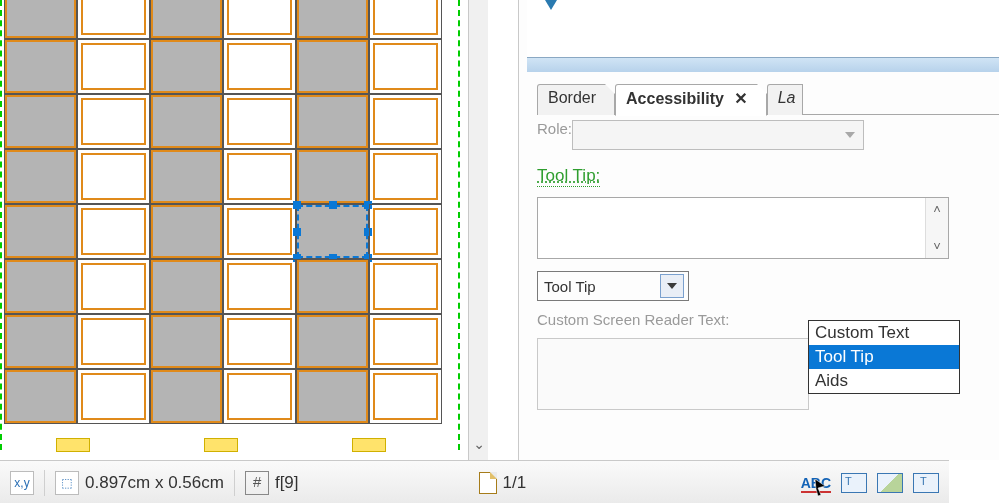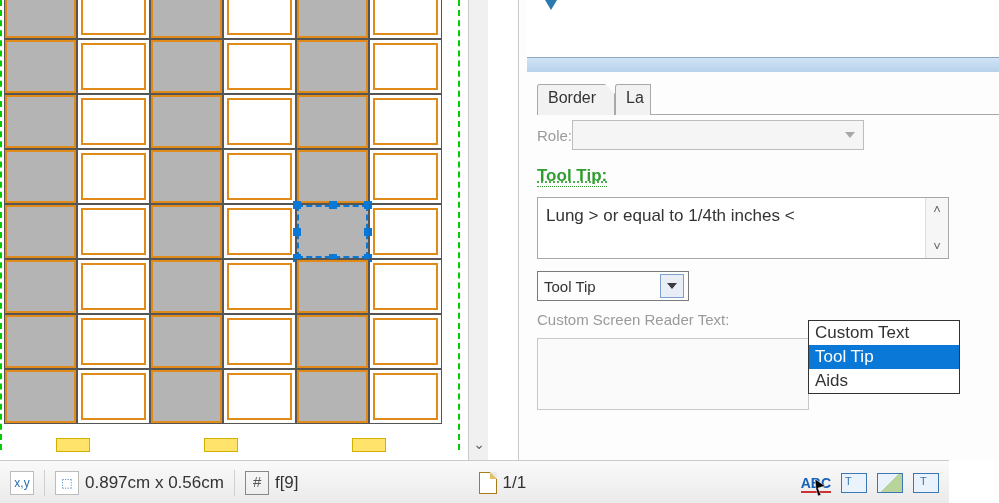--- a/index.html
+++ b/index.html
@@ -210,21 +210,21 @@
 
 .panel-body {
   position: absolute;
   left: 18px;
   right: 4px;
   top: 120px;
   bottom: 0;
 }
 .row {
   display: flex;
-  align-items: center;
+  align-items: flex-start;
   margin-bottom: 10px;
   gap: 0;
 }
 .lbl-disabled { color: #9a9a9a; }
 .role-dd {
   flex: none;
   width: 290px;
   height: 28px;
   border: 1px solid #bdbdbd;
   background: #f5f5f5;
@@ -694,38 +694,42 @@
     <div class="panel">
       <div class="panel-top-blue">
         <div class="marker"></div>
       </div>
 
       <div class="tabs">
         <div class="tab">
           <span>Border</span>
           <span class="notch"></span>
         </div>
-        <div class="tab" style="padding-right:6px;">
+        <div class="tab active">
+          <span>Accessibility</span>
+          <span class="x">✕</span>
+          <span class="notch"></span>
+        </div>
+        <div class="tab" style="padding-right:6px;font-style:italic;">
           <span>La</span>
         </div>
       </div>
 
       <div class="panel-body">
         <div class="row">
           <span class="lbl-disabled">Role:</span>
           <div class="role-dd"></div>
         </div>
 
-        <div class="row" style="margin-top:16px;font-weight:bold;">
+        <div class="row" style="margin-top:16px;">
           <span class="link-label">Tool Tip:</span>
         </div>
 
         <div class="tooltip-box">
           <div class="tooltip-text">
-            <div>Lung  &gt; or equal to 1/4th inches  &lt;</div>
           </div>
           <div class="tooltip-scroll">
             <div class="arr">˄</div>
             <div class="arr">˅</div>
           </div>
         </div>
 
         <div class="row precedence-row">
           <div class="precedence-dd">
             <span>Tool Tip</span>

